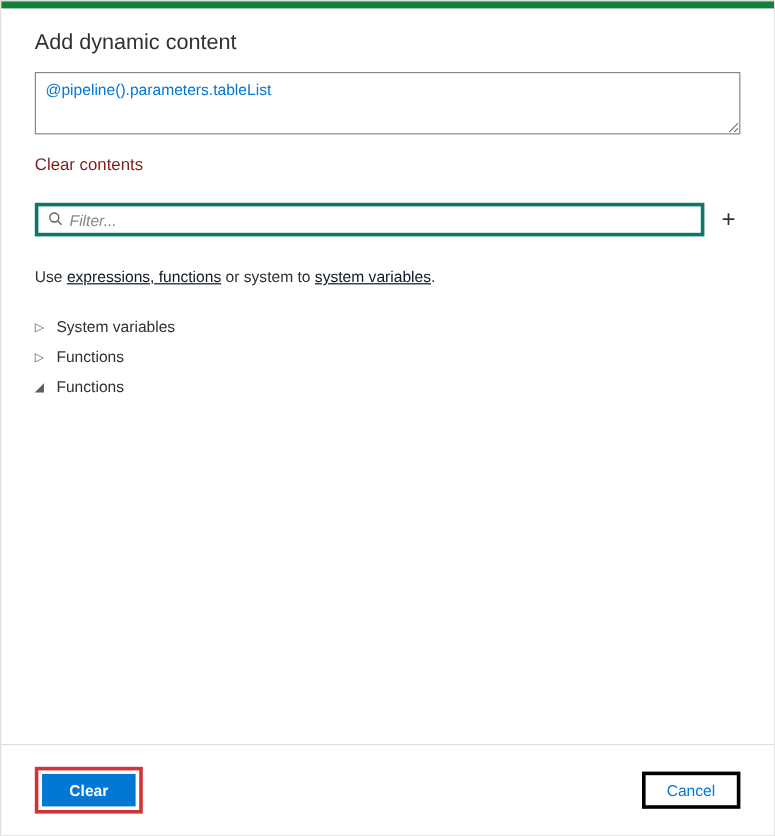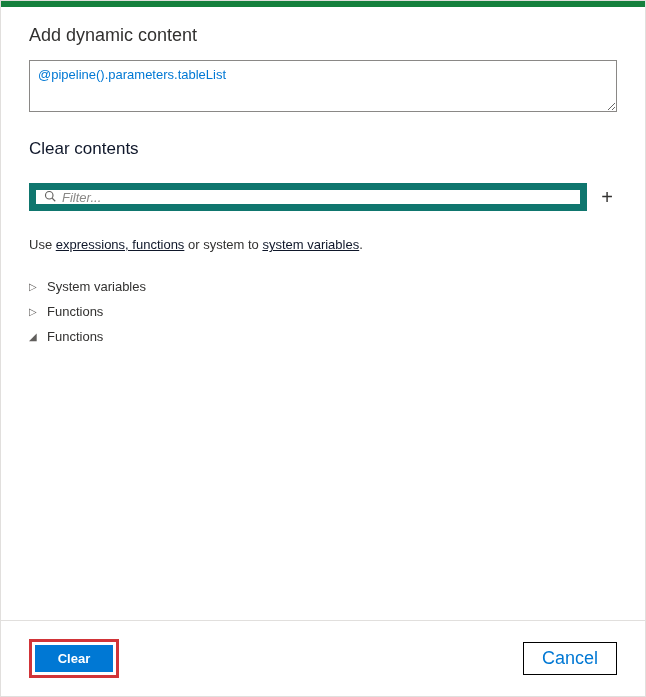--- a/index.html
+++ b/index.html
@@ -39,35 +39,35 @@
       padding: 6px 8px;
       font-family: "Segoe UI", sans-serif;
       font-size: 13px;
       color: #0078d4;
       resize: both;
       outline: none;
       margin-top: 2px;
     }
     .clear-link {
       display: inline-block;
-      margin-top: 24px;
-      color: #0f172a;
-      cursor: pointer;
-      font-size: 17px;
+      margin-top: 14px;
+      color: #7f1d1d;
+      cursor: pointer;
+      font-size: 14px;
     }
     .filter-row {
       display: flex;
       align-items: center;
       margin-top: 24px;
       gap: 10px;
     }
     .filter-input-wrapper {
       flex: 1;
       position: relative;
-      border: 7px solid #0f766e;
+      border: 3px solid #0f766e;
       height: 28px;
       display: flex;
       align-items: center;
       padding: 0 8px;
     }
     .search-icon {
       color: #605e5c;
       margin-right: 6px;
       font-size: 13px;
     }
@@ -145,23 +145,23 @@
       border: none;
       padding: 6px 22px;
       font-size: 13px;
       font-weight: 600;
       cursor: pointer;
       min-width: 78px;
     }
     .btn-cancel {
       background: #ffffff;
       color: #0078d4;
-      border: 1px solid #000000;
+      border: 3px solid #000000;
       padding: 5px 18px;
-      font-size: 18px;
+      font-size: 13px;
       cursor: pointer;
     }
   </style>
 </head>
 <body>
 
 <div class="header">
   <div class="header-title">Add dynamic content</div>
 </div>
 

